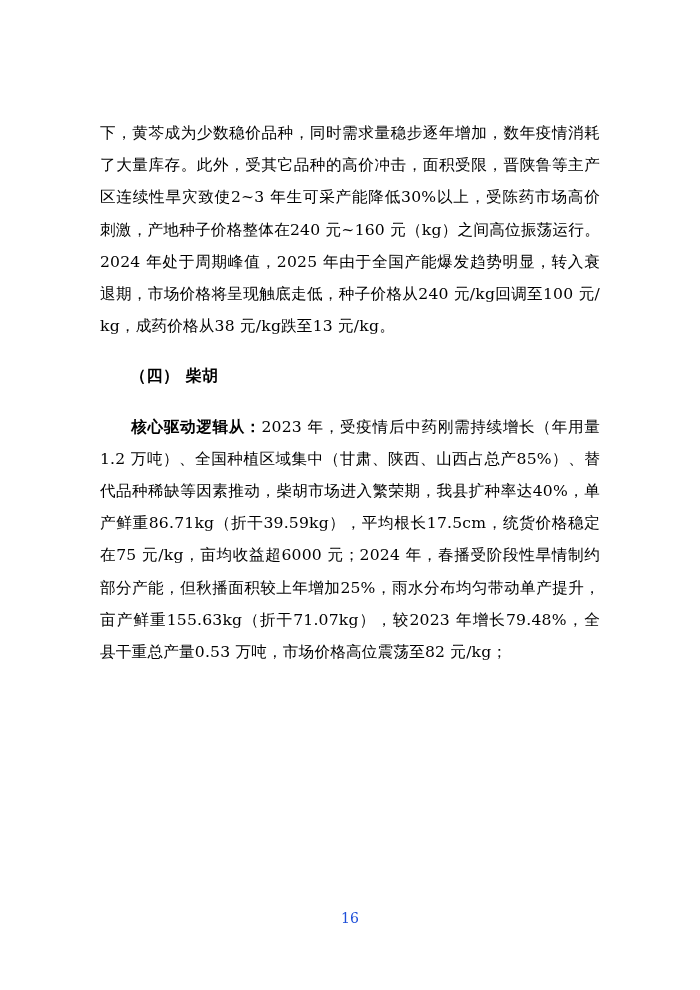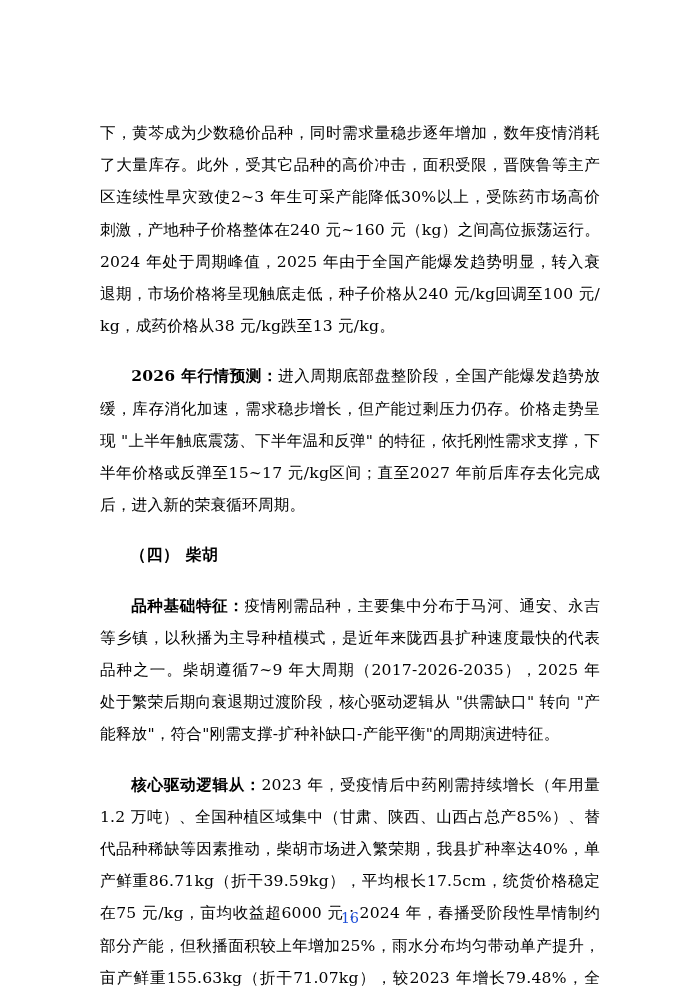--- a/index.html
+++ b/index.html
@@ -59,24 +59,22 @@
   }
 </style>
 </head>
 <body>
 
 <div class="page">
   <div class="content">
 
     <p class="para"><span>下，黄芩成为少数稳价品种，同时需求量稳步逐年增加，数年疫情消耗了大量库存。此外，受其它品种的高价冲击，面积受限，晋陕鲁等主产区连续性旱灾致使2~3 年生可采产能降低30%以上，受陈药市场高价刺激，产地种子价格整体在240 元~160 元（kg）之间高位振荡运行。2024 年处于周期峰值，2025 年由于全国产能爆发趋势明显，转入衰退期，市场价格将呈现触底走低，种子价格从240 元/kg回调至100 元/kg，成药价格从38 元/kg跌至13 元/kg。</span></p>
 
-    <p class="para indent"><span class="lead">2026 年行情预测：</span><span>进入周期底部盘整阶段，全国产能爆发趋势放缓，库存消化加速，需求稳步增长，但产能过剩压力仍存。价格走势呈现 "上半年触底震荡、下半年温和反弹" 的特征，依托刚性需求支撑，下半年价格或反弹至15~17 元/kg区间；直至2027 年前后库存去化完成后，进入新的荣衰循环周期。</span></p>
 
     <h3 class="section-heading">（四） 柴胡</h3>
 
-    <p class="para indent"><span class="lead">品种基础特征：</span><span>疫情刚需品种，主要集中分布于马河、通安、永吉等乡镇，以秋播为主导种植模式，是近年来陇西县扩种速度最快的代表品种之一。柴胡遵循7~9 年大周期（2017-2026-2035），2025 年处于繁荣后期向衰退期过渡阶段，核心驱动逻辑从 "供需缺口" 转向 "产能释放"，符合"刚需支撑-扩种补缺口-产能平衡"的周期演进特征。</span></p>
 
     <p class="para indent"><span class="lead">核心驱动逻辑从：</span><span>2023 年，受疫情后中药刚需持续增长（年用量1.2 万吨）、全国种植区域集中（甘肃、陕西、山西占总产85%）、替代品种稀缺等因素推动，柴胡市场进入繁荣期，我县扩种率达40%，单产鲜重86.71kg（折干39.59kg），平均根长17.5cm，统货价格稳定在75 元/kg，亩均收益超6000 元；2024 年，春播受阶段性旱情制约部分产能，但秋播面积较上年增加25%，雨水分布均匀带动单产提升，亩产鲜重155.63kg（折干71.07kg），较2023 年增长79.48%，全县干重总产量0.53 万吨，市场价格高位震荡至82 元/kg；</span></p>
 
   </div>
 
   <div class="page-number">16</div>
 </div>
 
 </body></html>

